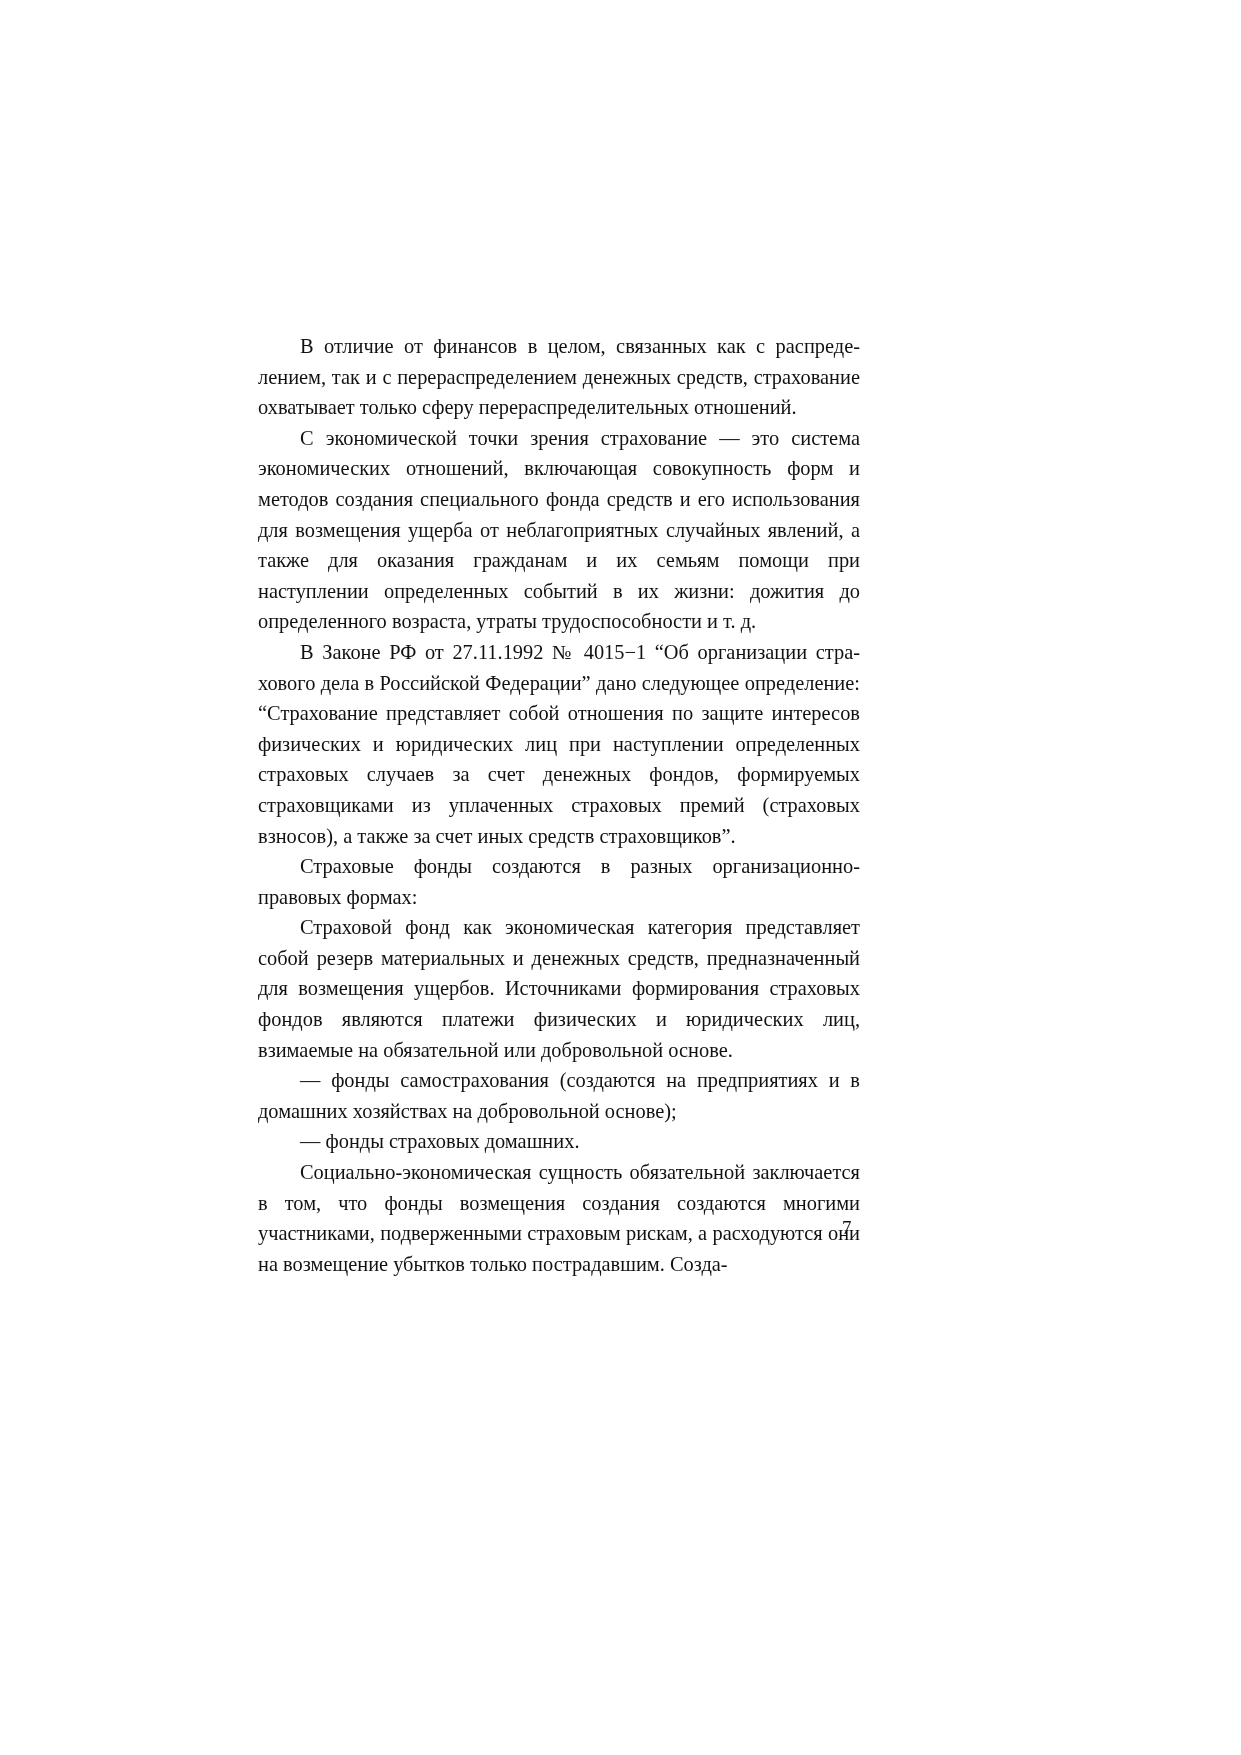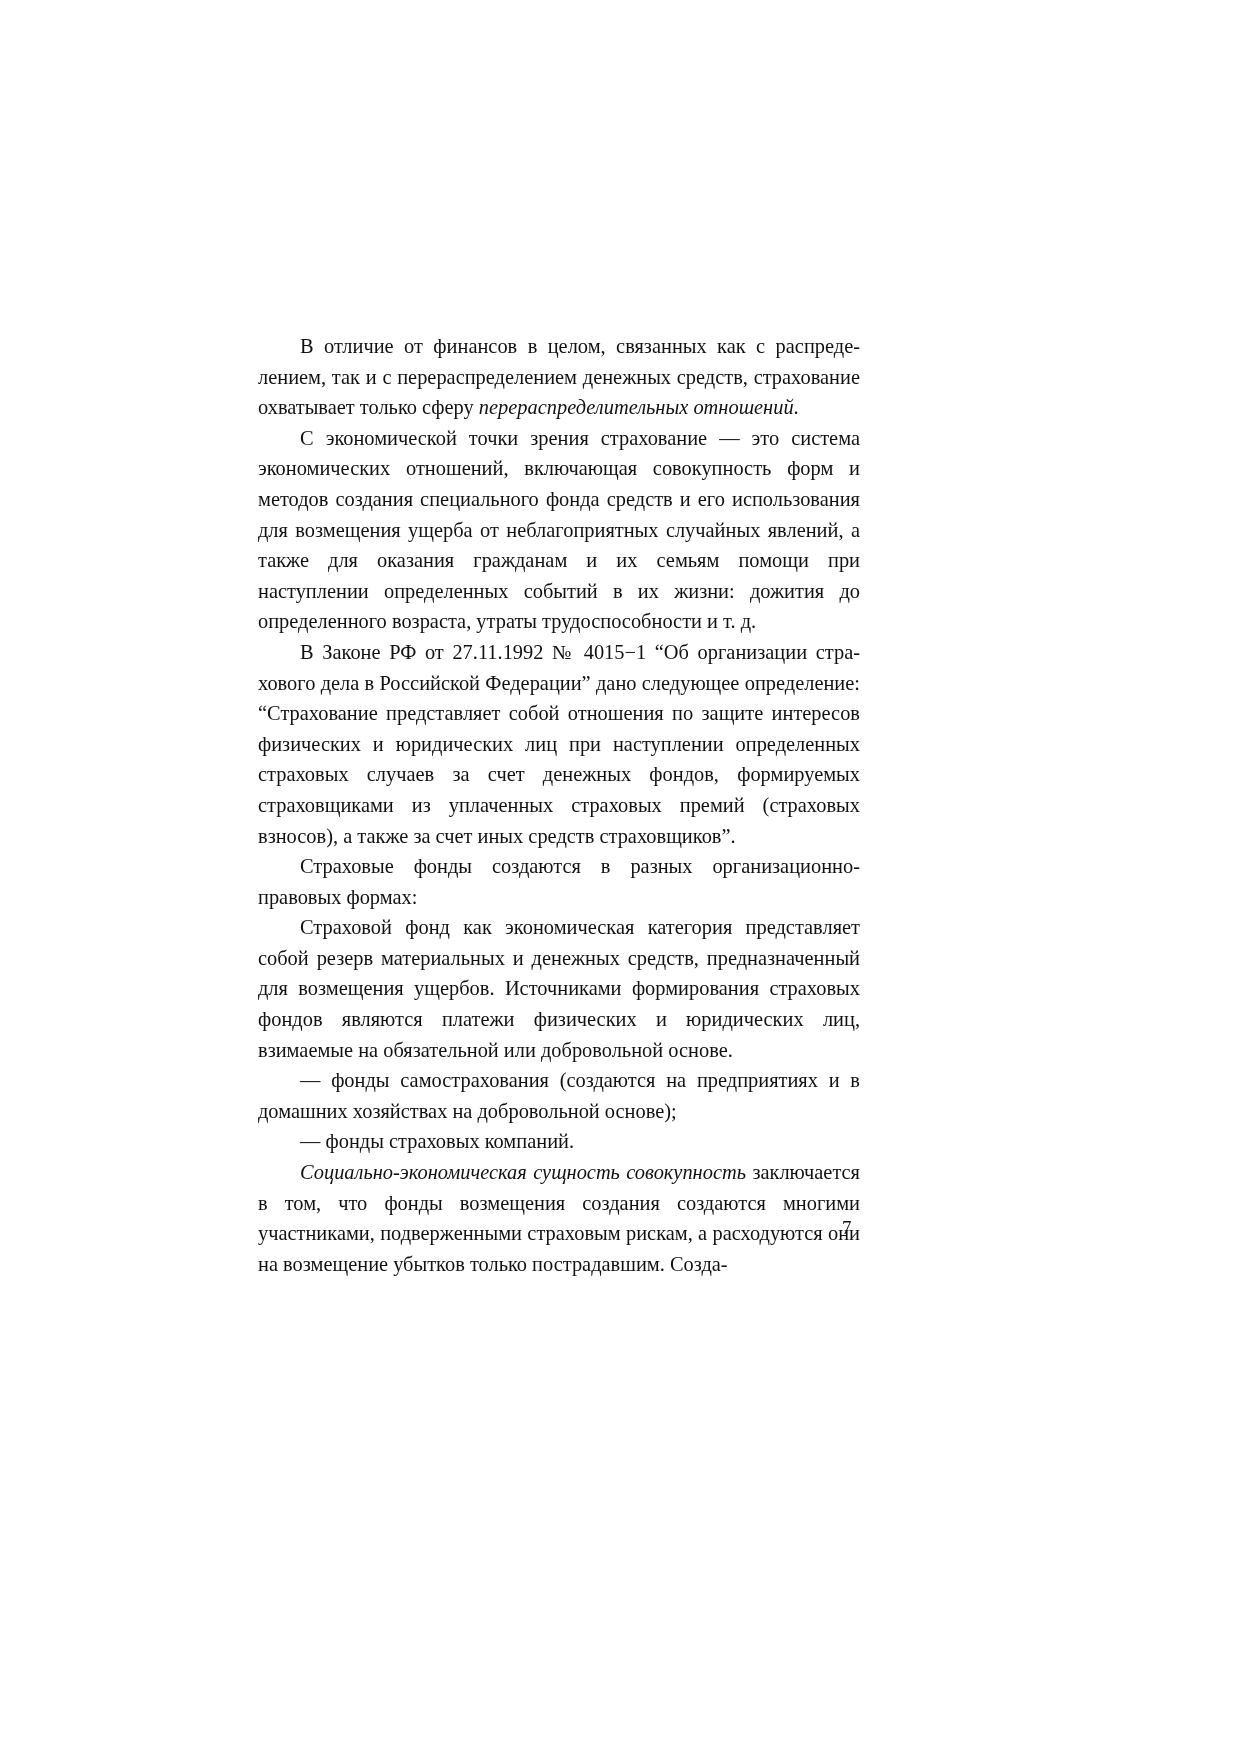--- a/index.html
+++ b/index.html
@@ -33,21 +33,20 @@
     margin: 0;
     font-size: 20.4px;
     line-height: 30.6px;
     text-align: justify;
     text-indent: 42px;
     font-family: "Liberation Serif", serif;
     color: #111111;
     hyphens: manual;
   }
   .italic {
-    font-style: italic;
   }
   .page-number {
     position: absolute;
     left: 842px;
     top: 1216px;
     width: 30px;
     font-size: 19px;
     line-height: 24px;
     font-family: "Liberation Serif", serif;
     color: #111111;
@@ -58,17 +57,17 @@
 <body>
 
 <div class="page">
   <div class="text-block">
       <p class="para"><span>В отличие от финансов в целом, связанных как с распреде­лением, так и с перераспределением денежных средств, стра­хование охватывает только сферу </span><span class="italic">перераспределительных от­ношений</span><span>.</span></p>
       <p class="para"><span>С экономической точки зрения страхование — это система экономических отношений, включающая совокупность форм и методов создания специального фонда средств и его использо­вания для возмещения ущерба от неблагоприятных случайных явлений, а также для оказания гражданам и их семьям помо­щи при наступлении определенных событий в их жизни: дожи­тия до определенного возраста, утраты трудоспособности и т. д.</span></p>
       <p class="para"><span>В Законе РФ от 27.11.1992 № 4015−1 “Об организации стра­хового дела в Российской Федерации” дано следующее опре­деление: “Страхование представляет собой отношения по защи­те интересов физических и юридических лиц при наступлении определенных страховых случаев за счет денежных фондов, формируемых страховщиками из уплаченных страховых пре­мий (страховых взносов), а также за счет иных средств стра­ховщиков”.</span></p>
       <p class="para"><span>Страховые фонды создаются в разных организационно-правовых формах:</span></p>
       <p class="para"><span>Страховой фонд как экономическая категория представля­ет собой резерв материальных и денежных средств, предназна­ченный для возмещения ущербов. Источниками формирования страховых фондов являются платежи физических и юридиче­ских лиц, взимаемые на обязательной или добровольной основе.</span></p>
       <p class="para"><span>— фонды самострахования (создаются на предприятиях и в домашних хозяйствах на добровольной основе);</span></p>
-      <p class="para"><span>— фонды страховых компаний.</span></p>
-      <p class="para"><span class="italic">Социально-экономическая сущность совокупность</span><span> заклю­чается в том, что фонды возмещения создания создаются многи­ми участниками, подверженными страховым рискам, а расходу­ются они на возмещение убытков только пострадавшим. Созда-</span></p>
+      <p class="para"><span>— фонды страховых домашних.</span></p>
+      <p class="para"><span class="italic">Социально-экономическая сущность обязательной</span><span> заклю­чается в том, что фонды возмещения создания создаются многи­ми участниками, подверженными страховым рискам, а расходу­ются они на возмещение убытков только пострадавшим. Созда-</span></p>
     </div>
   <div class="page-number">7</div>
 </div>
 
 </body></html>

